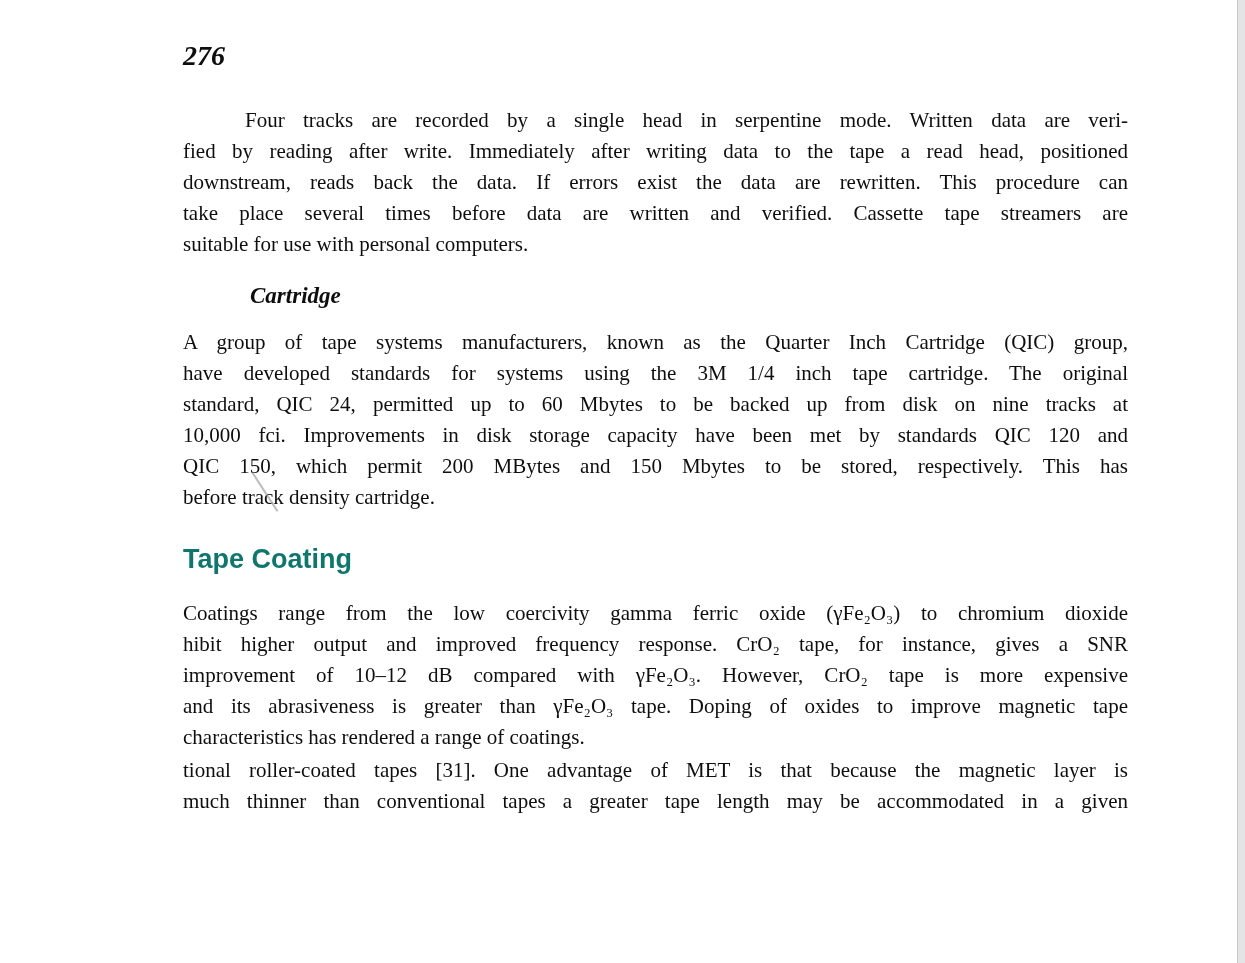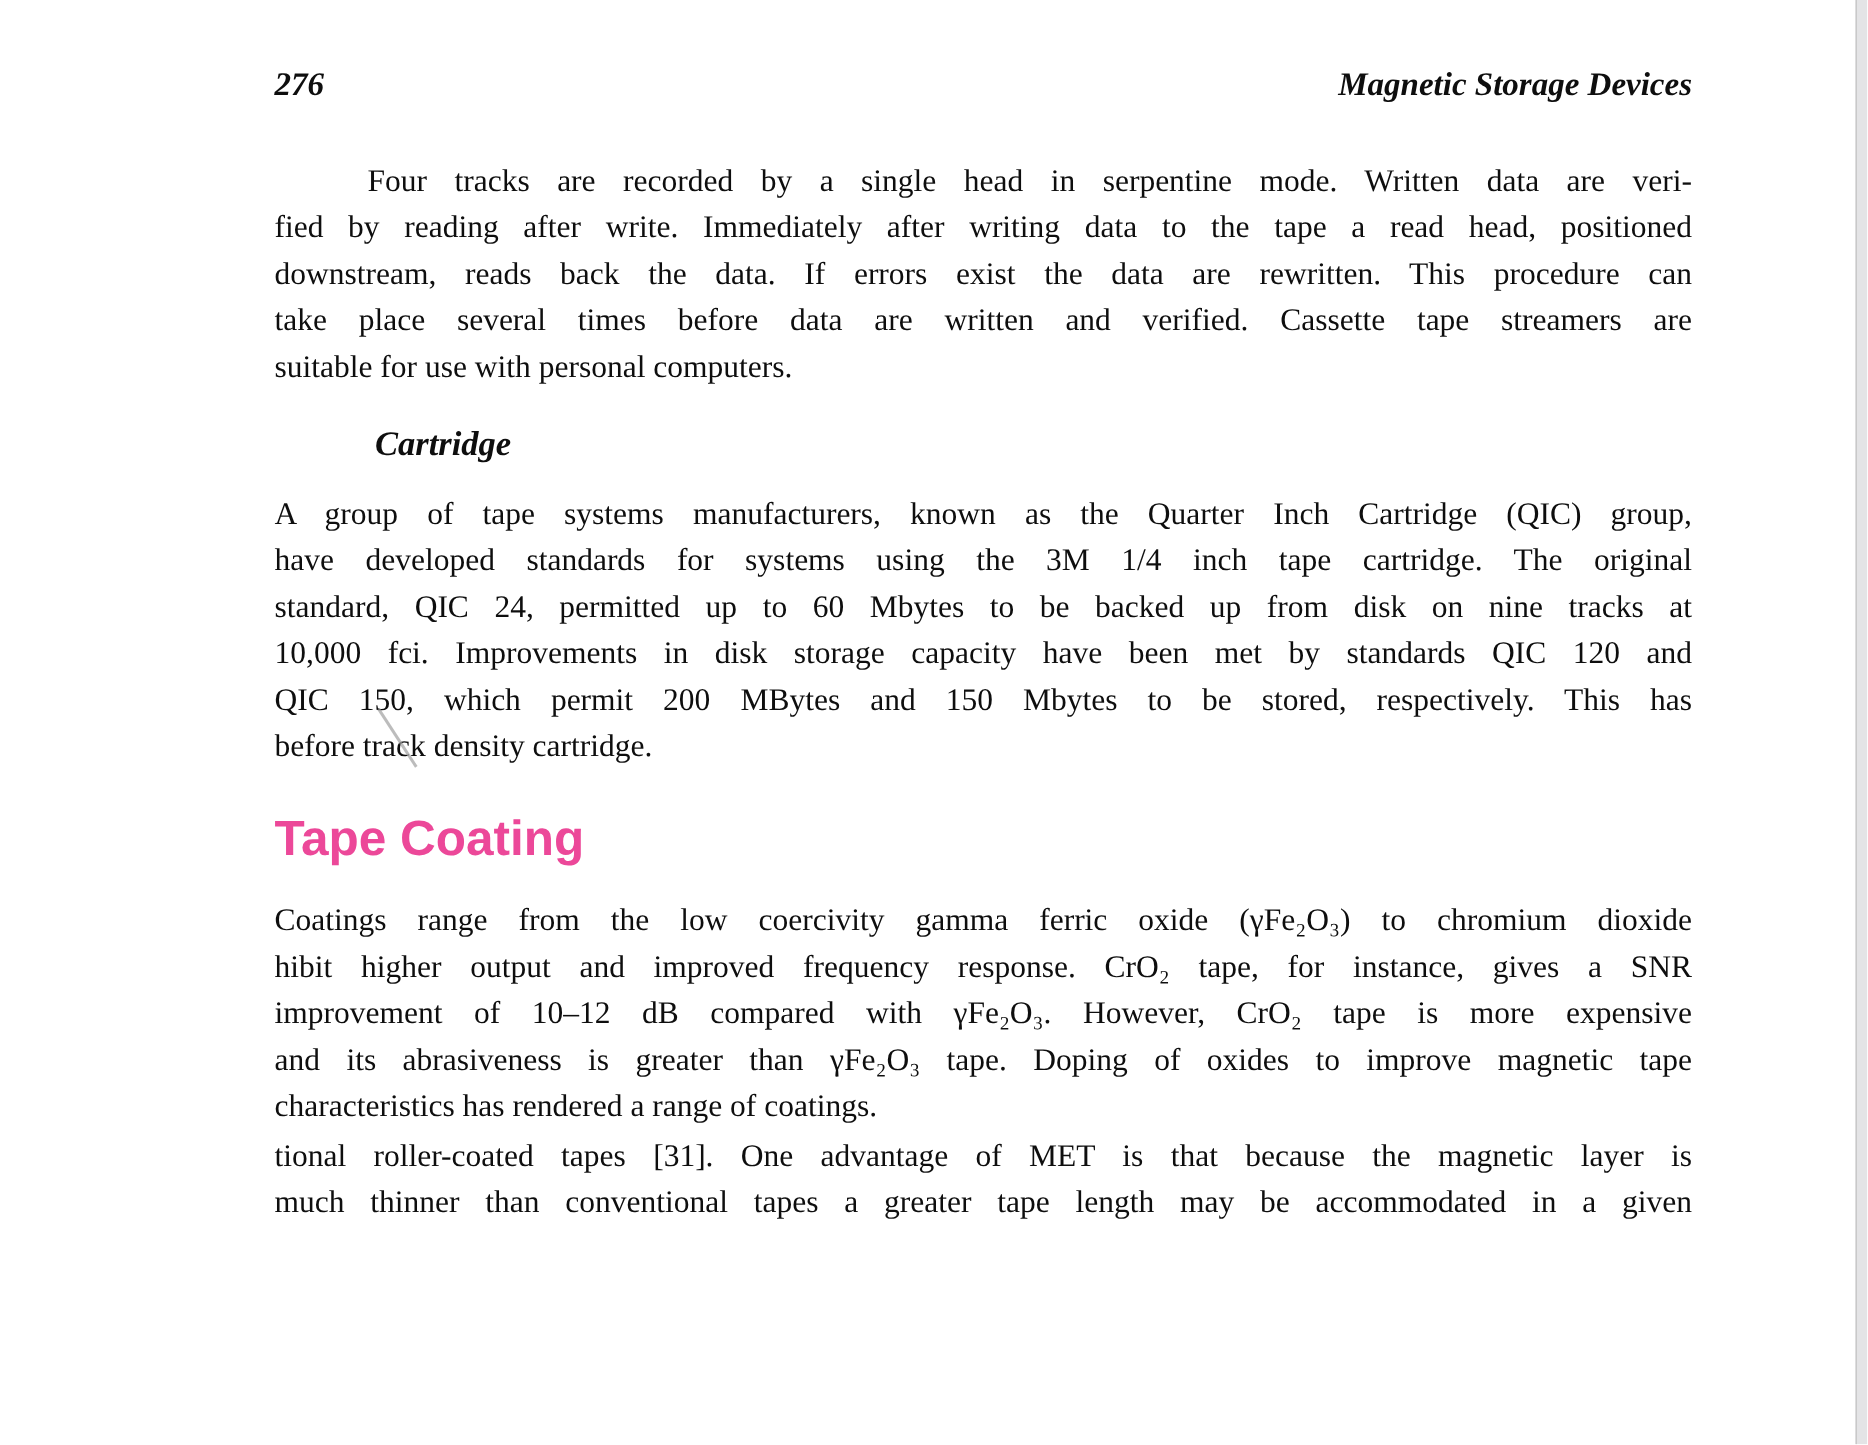--- a/index.html
+++ b/index.html
@@ -10,39 +10,39 @@
     overflow:hidden;
     font-family:"Liberation Serif","DejaVu Serif",serif;
     color:#0e0e0e;
   }
   .content{
     position:absolute;left:183px;top:42px;width:945px;
   }
   .running-header{
     display:flex;justify-content:space-between;align-items:baseline;
     height:28px;line-height:28px;
-    font-style:italic;font-weight:bold;font-size:22px;
+    font-style:italic;font-weight:bold;font-size:28px;
   }
   .para{font-size:21px;line-height:31px;}
   .line{
     text-align:justify;
     text-align-last:justify;
     -moz-text-align-last:justify;
     height:31px;overflow:hidden;white-space:normal;
   }
   .line.last{text-align-last:left;-moz-text-align-last:left;}
   .line.indent{text-indent:62px;}
   .subheading{
     font-style:italic;font-weight:bold;
     font-size:23px;line-height:28px;margin-left:67px;
   }
   .heading{
     font-family:"Liberation Sans","DejaVu Sans",sans-serif;
-    font-weight:bold;font-size:33px;line-height:30px;
-    color:#ec4899;
+    font-weight:bold;font-size:27px;line-height:30px;
+    color:#0f766e;
   }
   
   .block-0{margin-top:35px;}  
   .block-1{margin-top:22px;}  
   .block-2{margin-top:17px;}  
   .block-3{margin-top:31px;}  
   .block-4{margin-top:24px;}  
   .block-5{margin-top:2px;}   
   .scan-scratch{
     position:absolute;left:264px;top:469px;
@@ -54,21 +54,20 @@
     background:#e4e4e6;border-left:1px solid #c9c9c9;
   }
 </style>
 </head>
 <body>
 
 <div class="page">
   <div class="content">
     <div class="running-header">
       <span>276</span>
-      <span>Magnetic Storage Devices</span>
     </div>
     <div id="body-blocks">
         <div class="para block-0">
           <div class="line indent">Four tracks are recorded by a single head in serpentine mode. Written data are veri-</div>
           <div class="line">fied by reading after write. Immediately after writing data to the tape a read head, positioned</div>
           <div class="line">downstream, reads back the data. If errors exist the data are rewritten. This procedure can</div>
           <div class="line">take place several times before data are written and verified. Cassette tape streamers are</div>
           <div class="line last">suitable for use with personal computers.</div>
         </div>
         <div class="subheading block-1">Cartridge</div>

